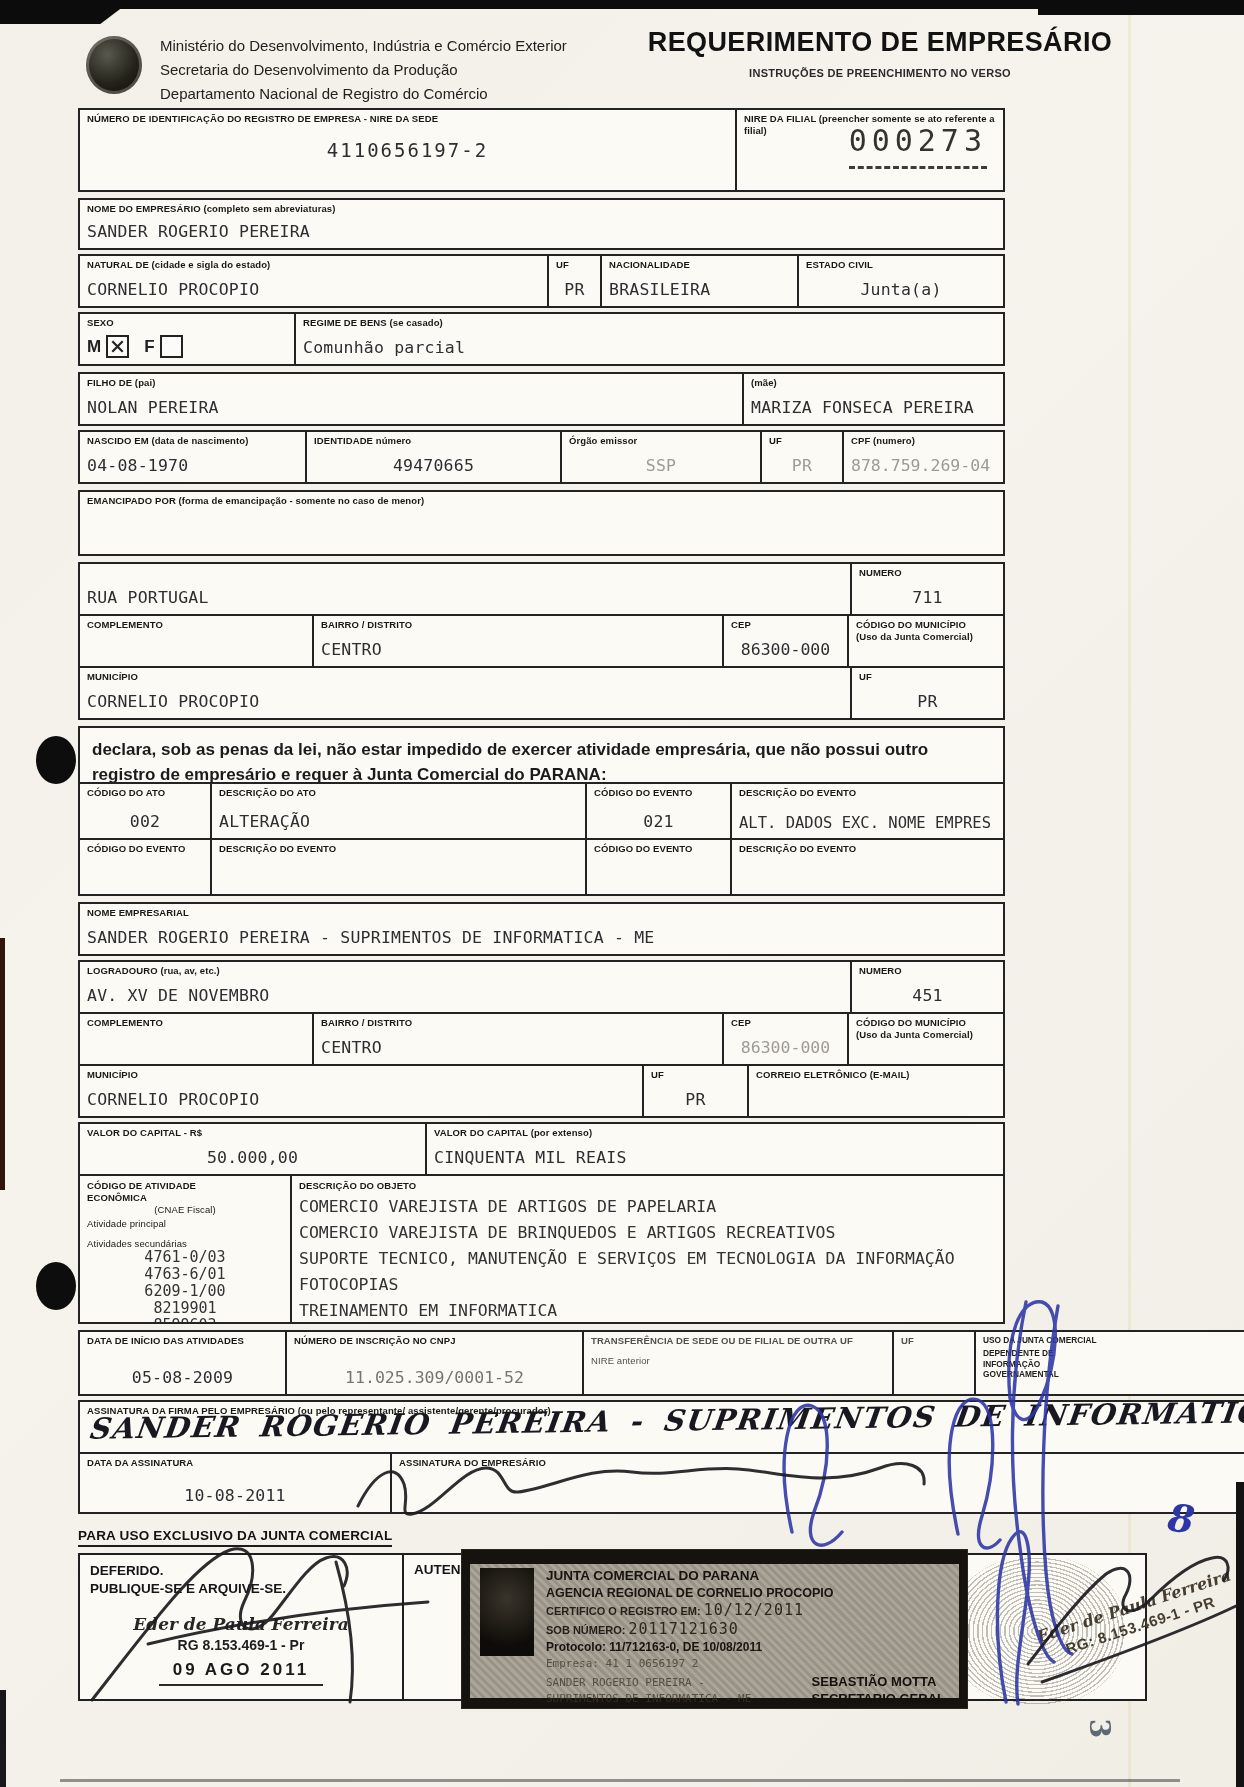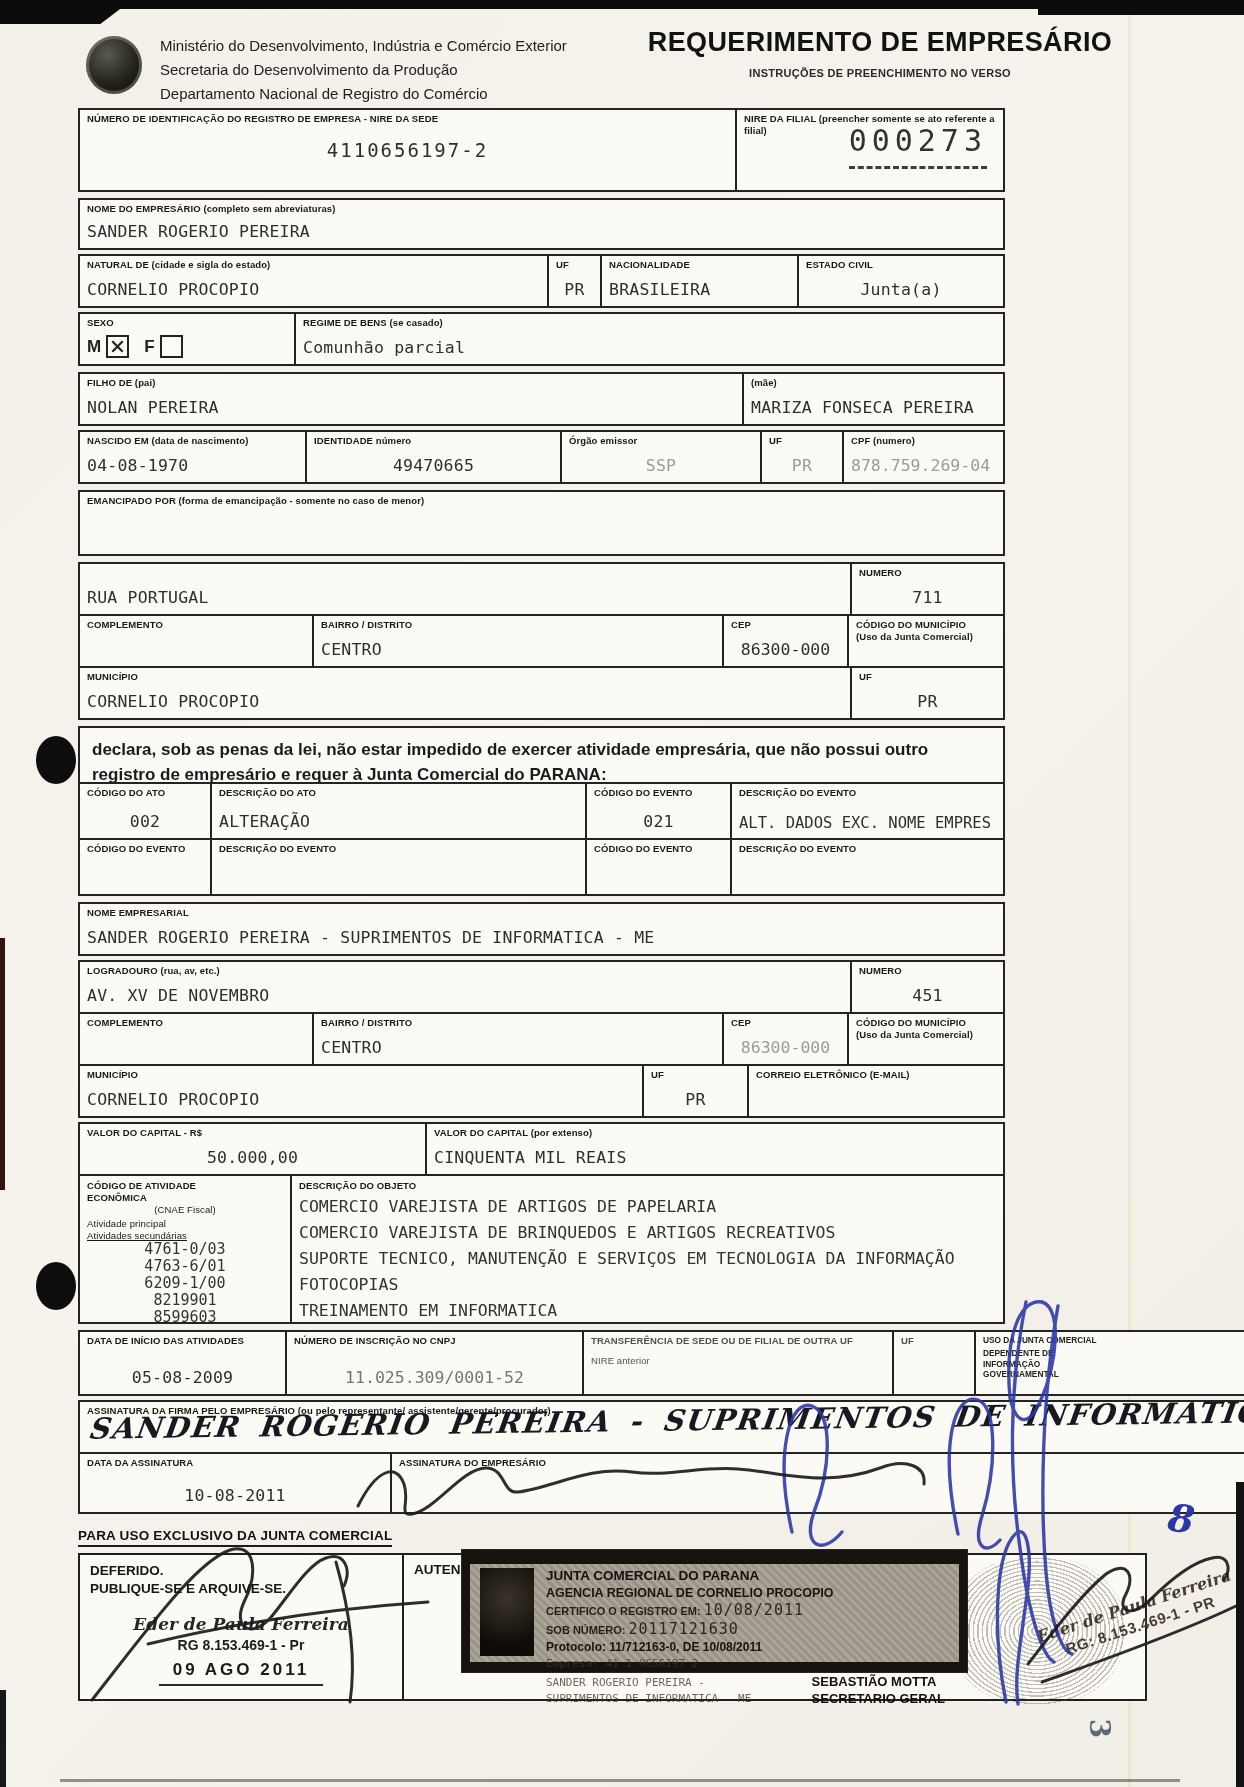--- a/index.html
+++ b/index.html
@@ -47,21 +47,21 @@
   .defbox{display:flex;border:2.5px solid #1f1f1f;background:#fbfaf5;margin-top:6px;width:1069px;height:148px;box-sizing:border-box;}
   .defL{width:322px;box-sizing:border-box;padding:7px 10px;position:relative;}
   .defR{flex:1;border-left:2.5px solid #1f1f1f;position:relative;padding:7px 10px;box-sizing:border-box;}
   .defline{font:700 13.5px/1.35 "Liberation Sans",sans-serif;color:#161616;}
   .ederL{margin-top:16px;text-align:center;}
   .ederL .nm{font:700 italic 17px "DejaVu Serif",serif;color:#262624;}
   .ederL .rg{font:700 14px "Liberation Sans",sans-serif;color:#1d1d1d;margin-top:3px;}
   .ederL .dt{display:inline-block;font:800 17px "Liberation Sans",sans-serif;color:#1a1a1a;letter-spacing:3px;margin-top:7px;border-bottom:2.5px solid #2a2a2a;padding:0 14px 4px;}
   .auten{font:700 13.5px "Liberation Sans",sans-serif;color:#161616;}
   
-  .stamp{position:absolute;left:462px;top:1550px;width:505px;height:122px;background:#16130f;z-index:3;box-shadow:0 0 0 1px #2a251e;padding:14px 8px 10px;box-sizing:border-box;}
+  .stamp{position:absolute;left:462px;top:1550px;width:505px;height:158px;background:#16130f;z-index:3;box-shadow:0 0 0 1px #2a251e;padding:14px 8px 10px;box-sizing:border-box;}
   .stamp-inner{position:relative;width:100%;height:100%;background:repeating-linear-gradient(45deg,rgba(186,180,168,.9) 0 3px,rgba(166,160,148,.9) 3px 6px);padding:4px 8px 4px 76px;box-sizing:border-box;}
   .emblem{position:absolute;left:10px;top:4px;width:54px;height:88px;background:radial-gradient(circle at 50% 35%,#3a342a,#0e0c08 75%);}
   .sl1{font:800 13.5px/1.25 "Liberation Sans",sans-serif;color:#16120d;}
   .sl2{font:800 12.5px/1.3 "Liberation Sans",sans-serif;color:#1a150f;}
   .sl3{font:700 11px/1.5 "Liberation Sans",sans-serif;color:#241f18;}
   .sl3 .mono{font:400 15px "DejaVu Sans Mono",monospace;color:#2c261d;letter-spacing:1px;}
   .sl4{font:700 12px/1.5 "Liberation Sans",sans-serif;color:#181410;}
   .sfaint{font:400 11px/1.5 "DejaVu Sans Mono",monospace;color:rgba(60,52,40,.75);white-space:nowrap;}
   .sbot{display:flex;justify-content:space-between;align-items:flex-end;}
   .ssec{text-align:left;padding-right:6px;}
@@ -346,21 +346,21 @@
         <div class="val">CINQUENTA MIL REAIS</div>
       </div>
     </div>
 
     <div class="row nog" style="height:150px;">
       <div class="cell" style="flex:0 0 210px;padding-top:4px;">
         <div class="lbl">CÓDIGO DE ATIVIDADE</div>
         <div class="lbl">ECONÔMICA</div>
         <div class="lbl nb" style="text-align:center;">(CNAE Fiscal)</div>
         <div class="lbl nb" style="margin-top:2px;">Atividade principal</div>
-        <div class="lbl nb" style="text-decoration:underline;">Atividades secundárias</div>
+        <div class="lbl nb" style="margin-top:8px;">Atividades secundárias</div>
         <div class="codes">
           <div>4761-0/03</div>
           <div>4763-6/01</div>
           <div>6209-1/00</div>
           <div>8219901</div>
           <div>8599603</div>
         </div>
       </div>
       <div class="cell fx" style="padding-top:4px;">
         <div class="lbl">DESCRIÇÃO DO OBJETO</div>
@@ -451,21 +451,21 @@
     <div class="rg">RG: 8.153.469-1 - PR</div>
   </div>
 
   <div class="stamp">
     <div class="stamp-inner">
       <div class="emblem"></div>
       <div class="sl1">JUNTA COMERCIAL DO PARANA</div>
       <div class="sl2">AGENCIA REGIONAL DE CORNELIO PROCOPIO</div>
       <div class="sl3">
         <span>CERTIFICO O REGISTRO EM:</span>
-        <span class="mono">10/08/2011</span>
+        <span class="mono">10/12/2011</span>
       </div>
       <div class="sl3">
         <span>SOB NÚMERO:</span>
         <span class="mono">20117121630</span>
       </div>
       <div class="sl4">Protocolo: 11/712163-0, DE 10/08/2011</div>
       <div class="sfaint">Empresa: 41 1 0656197 2</div>
       <div class="sbot">
         <div>
           <div class="sfaint">SANDER ROGERIO PEREIRA -</div>

